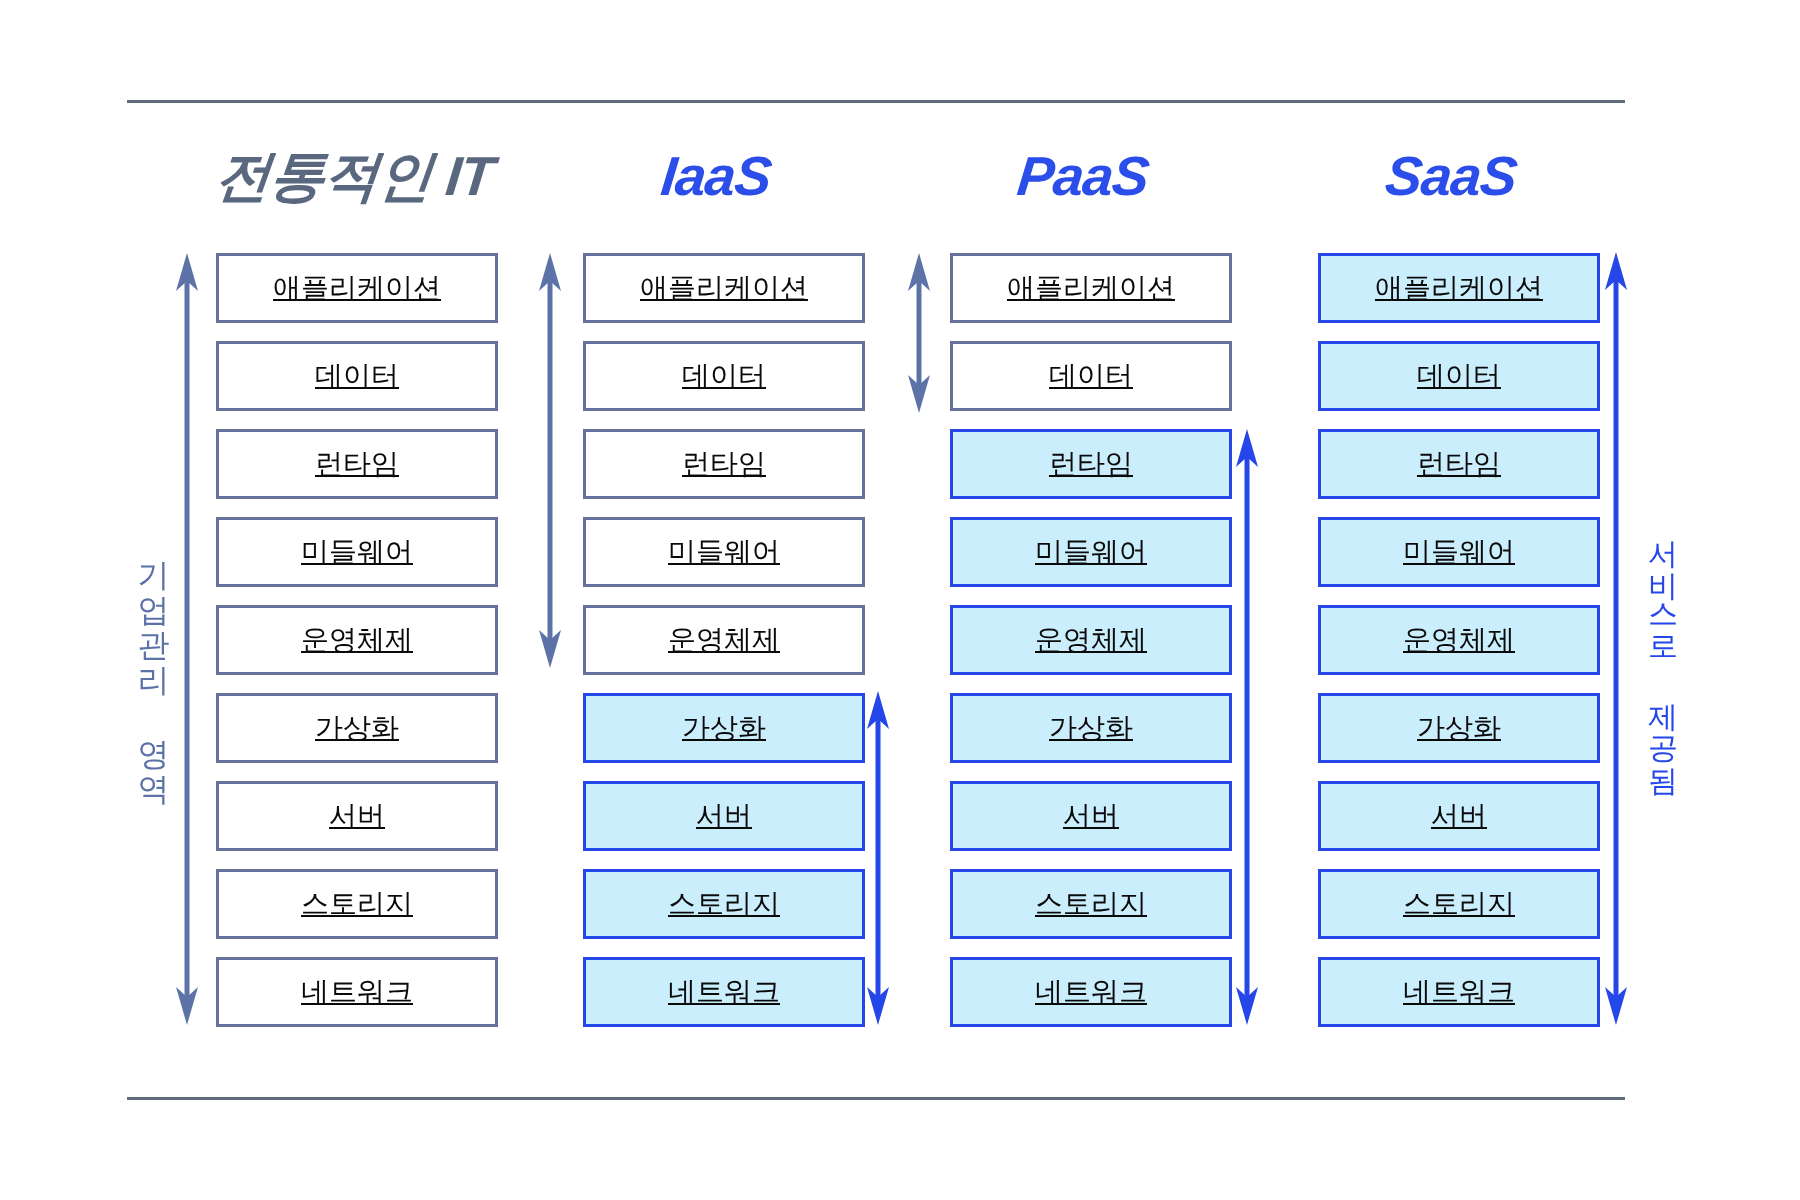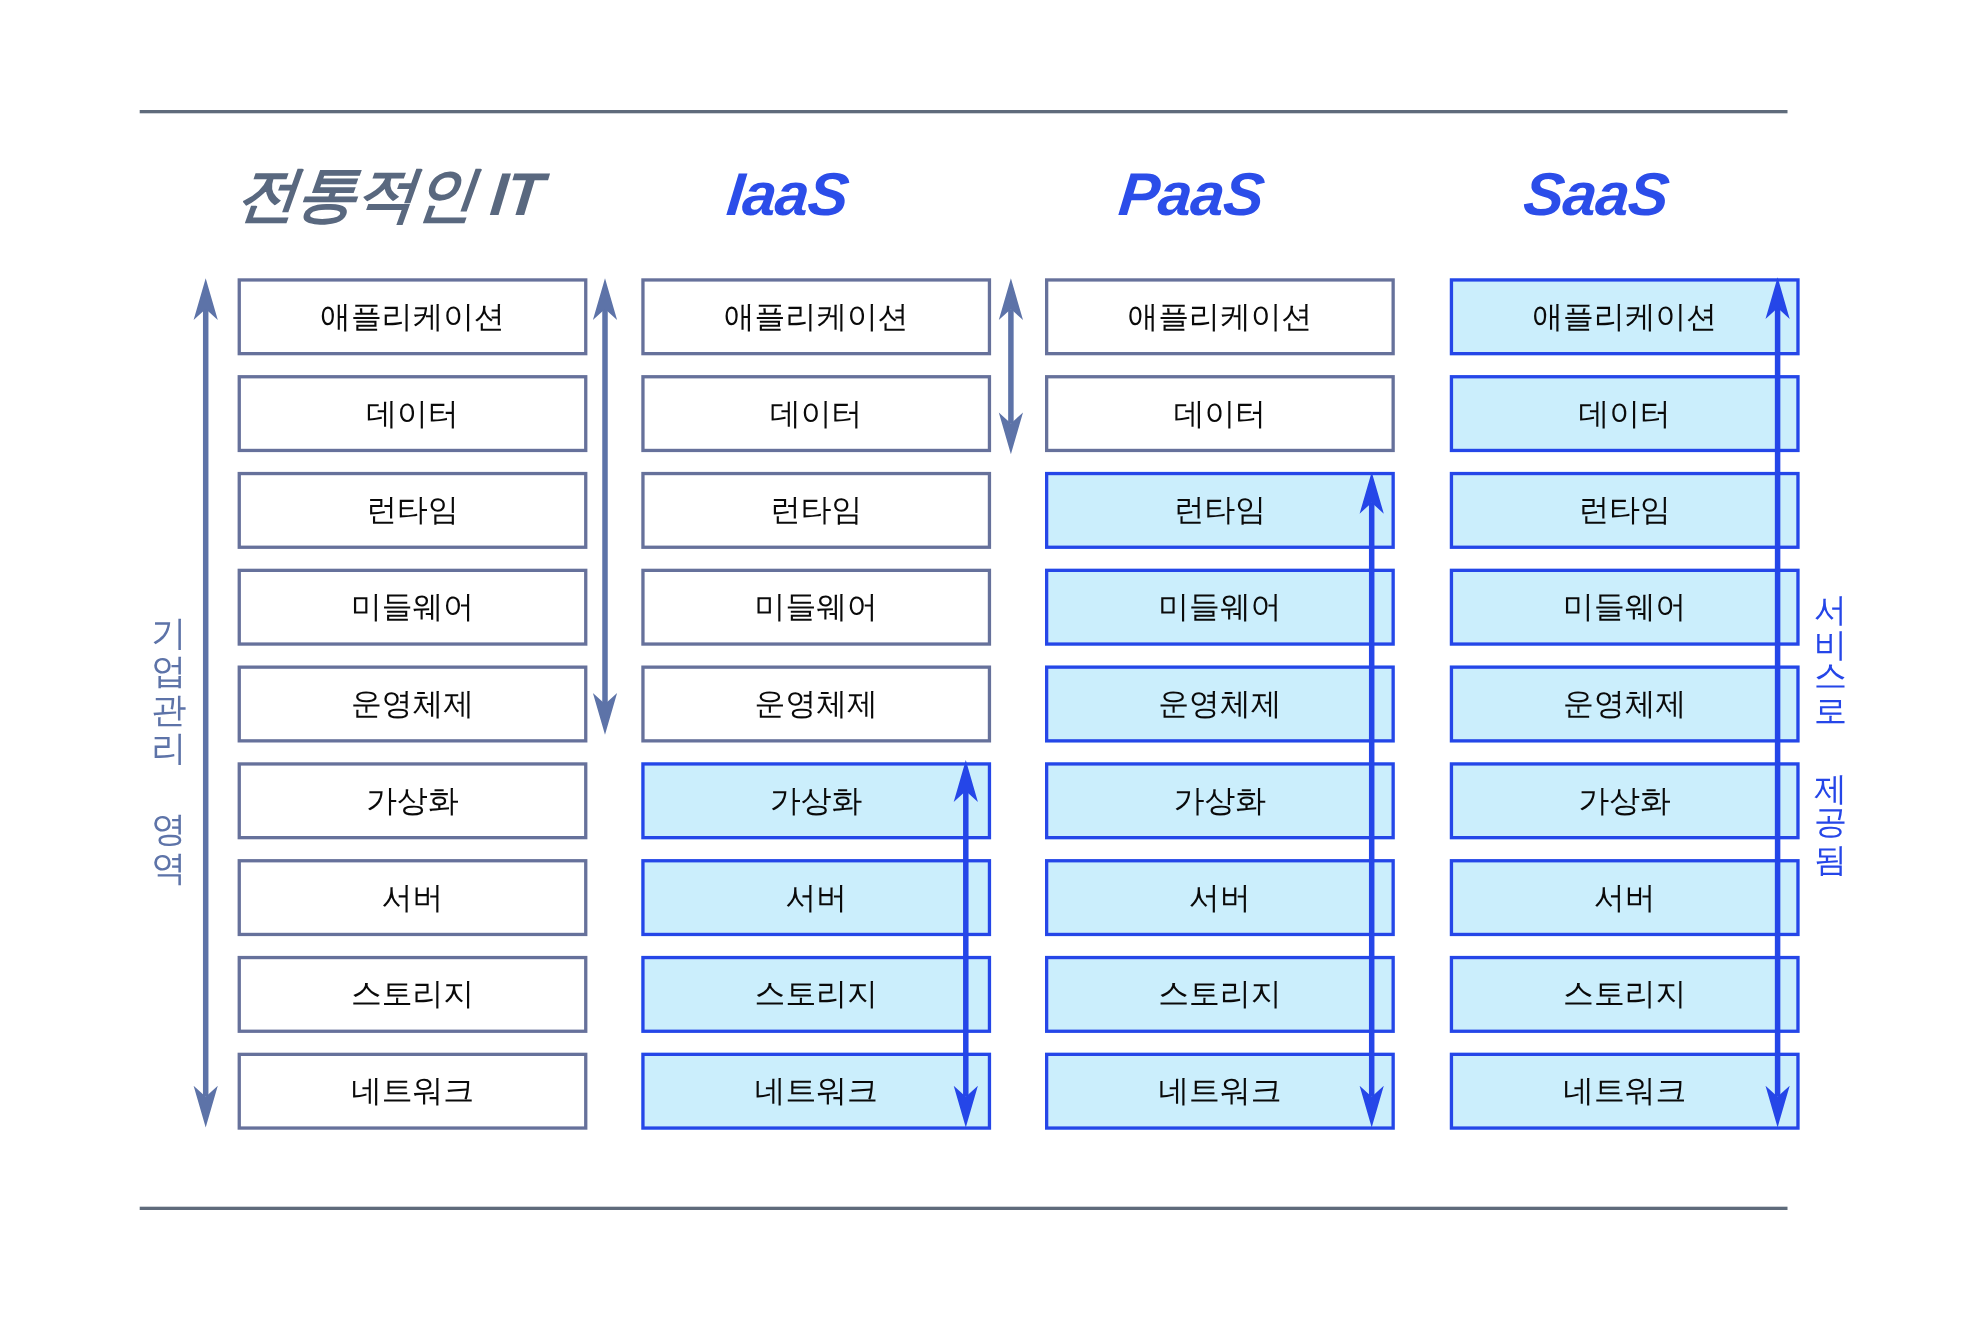--- a/index.html
+++ b/index.html
@@ -11,24 +11,24 @@
   .rule.top{top:100px;}
   .rule.bottom{top:1097px;}
   .col-header{
     position:absolute;top:138px;width:266px;height:76px;line-height:76px;
     text-align:center;font-size:55px;font-weight:bold;font-style:italic;
     letter-spacing:-1px;transform:skewX(-6deg);white-space:nowrap;
   }
   .col-header.dark{color:var(--header-dark,#59687F);font-weight:900;}
   .col-header.blue{color:var(--blue-header,#2B4DE9);}
   .stack-box{
-    position:absolute;width:318px;height:70px;box-sizing:border-box;
+    position:absolute;width:282px;height:70px;box-sizing:border-box;
     display:flex;align-items:center;justify-content:center;
     background:#ffffff;border:3px solid var(--slate-border,#66719B);
-    font-size:28px;color:var(--box-text,#0A0A0A);white-space:nowrap;
+    font-size:28px;color:var(--box-text,#0A0A0A);white-space:nowrap;text-decoration:underline;
   }
   .stack-box.service{
     background:var(--light-blue,#CBEEFC);
     border:3px solid var(--blue,#2546E8);
   }
   .v-label{
     position:absolute;writing-mode:vertical-rl;text-orientation:upright;white-space:pre;
   }
   .v-label.left{left:132px;top:538px;font-size:32px;letter-spacing:3px;color:var(--slate-arrow,#5D73A8);}
   .v-label.right{left:1642px;top:519px;font-size:30px;letter-spacing:2px;color:var(--blue,#2546E8);}

